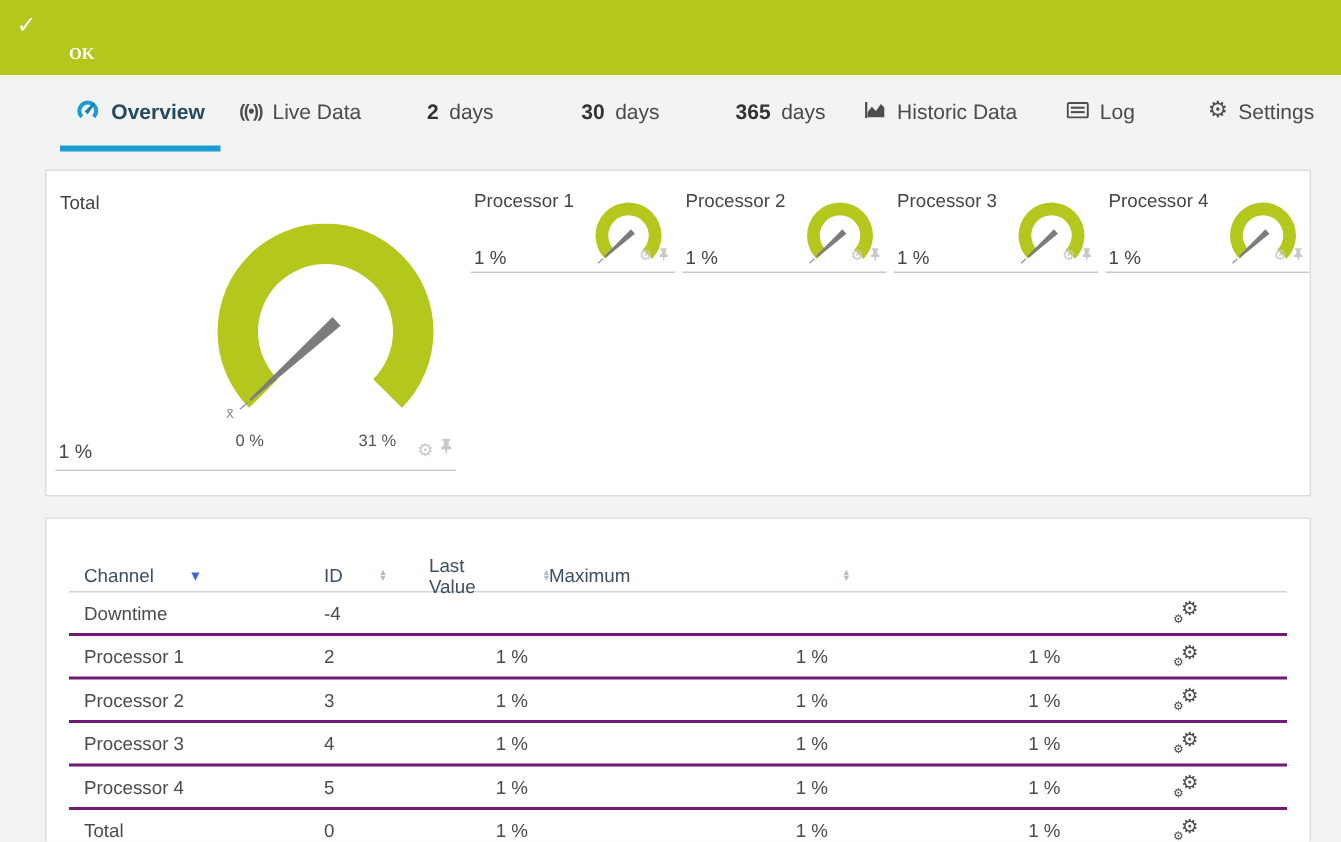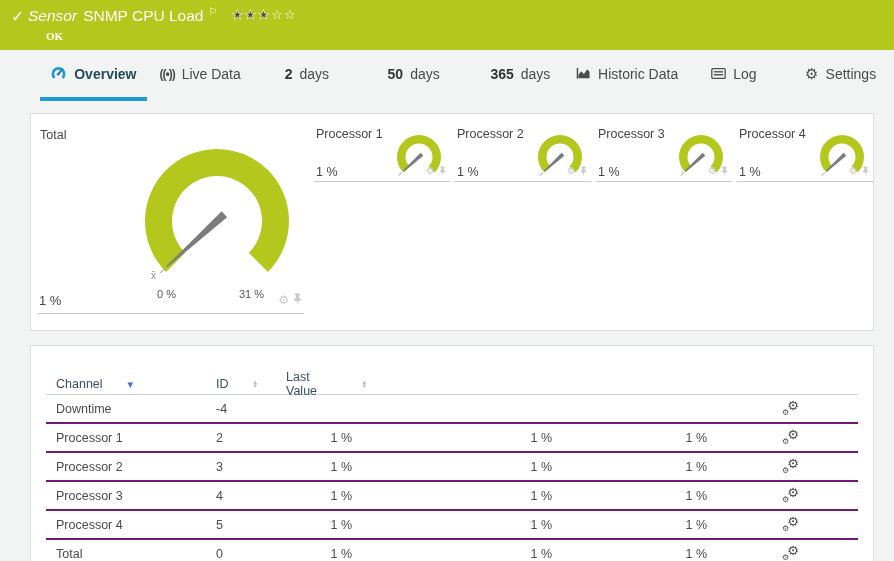--- a/index.html
+++ b/index.html
@@ -63,21 +63,20 @@
   .sort-active{margin-left:6px;color:#4a67cc;font-size:11px;line-height:11px;cursor:pointer;}
   .gg{position:relative;width:17px;height:15px;display:inline-block;color:#4d4d4d;justify-self:end;cursor:pointer;}
   .gg .g1{position:absolute;right:0;top:-3px;font-size:13px;}
   .gg .g2{position:absolute;left:0;bottom:-1px;font-size:8px;}
 </style>
 </head>
 <body>
 
 <div class="app-header" style="background: rgb(180, 199, 29);">
   <span class="check">✓</span>
-  <span class="title-line"><em>Sensor</em><span>SNMP CPU Load</span><span class="flag">⚐</span><span class="stars"><span class="star filled">★</span><span class="star filled">★</span><span class="star filled">★</span><span class="star empty">☆</span><span class="star empty">☆</span></span></span>
   <span class="ok-text">OK</span>
 </div>
 
 <div class="tabbar">
     <div class="tab active">
       <span class="ticon">
         <svg viewBox="0 0 20 20" width="17" height="17">
           <path d="M4.20 16.30 A8.2 8.2 0 1 1 15.80 16.30 L13.54 14.04 A5 5 0 1 0 6.46 14.04 Z" fill="#1d9bd3"></path>
           <polygon points="9.94,13.06 7.49,11.00 14.61,3.92 15.68,4.82" fill="#1a7fae"></polygon>
         </svg>
@@ -88,21 +87,21 @@
       <span class="ticon">
         <span class="live-glyph">((•))</span>
       </span>
       <span>Live Data</span>
     </div>
     <div class="tab">
       <b>2</b>
       <span>days</span>
     </div>
     <div class="tab">
-      <b>50</b>
+      <b>30</b>
       <span>days</span>
     </div>
     <div class="tab">
       <b>365</b>
       <span>days</span>
     </div>
     <div class="tab">
       <span class="ticon">
         <svg viewBox="0 0 16 14" width="15" height="13">
           <path d="M1.5 1v11.5" stroke="currentColor" stroke-width="1.6" fill="none"></path>
@@ -230,20 +229,27 @@
             <span>▾</span>
           </span>
         </div>
         <div class="hcell r">
           <span>Last Value</span>
           <span class="sort-both">
             <span>▴</span>
             <span>▾</span>
           </span>
         </div>
+        <div class="hcell r">
+          <span>Maximum</span>
+          <span class="sort-both">
+            <span>▴</span>
+            <span>▾</span>
+          </span>
+        </div>
       </div>
     <div>
         <div class="trow">
           <span class="cell">Downtime</span>
     <span class="cell">-4</span>
     <span class="cell r"></span>
     <span class="cell r"></span>
     <span class="cell r"></span>
     <span class="gg">
             <span class="g1">⚙</span>

